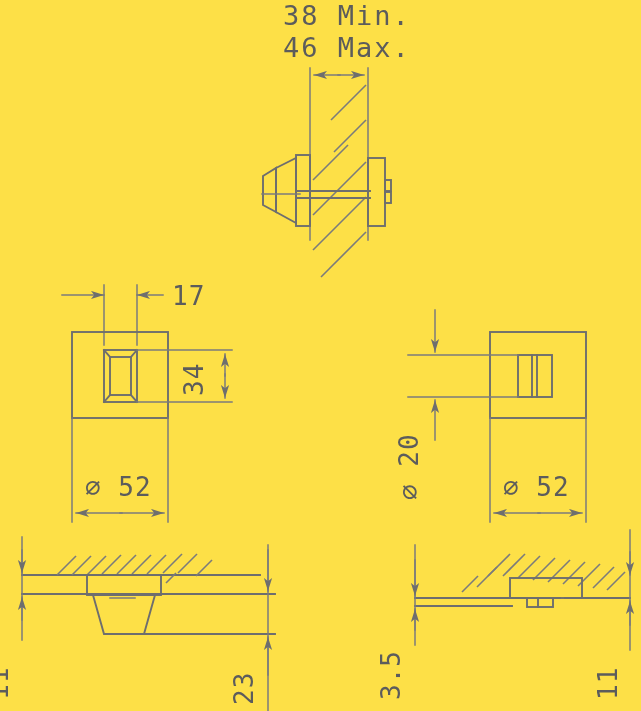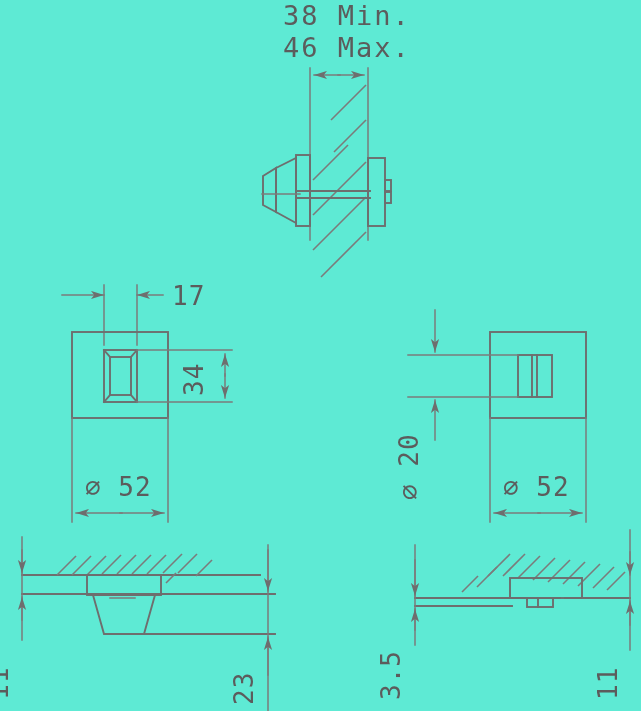--- a/index.html
+++ b/index.html
@@ -8,21 +8,21 @@
     padding: 0;
     background: #ffffff;
   }
   body {
     font-family: "DejaVu Sans Mono", monospace;
   }
   #drawing-root {
     position: relative;
     width: 641px;
     height: 711px;
-    background: #5eead4;
+    background: #fde047;
     overflow: hidden;
   }
   svg#dwg {
     display: block;
     width: 641px;
     height: 711px;
   }
   .ln {
     stroke: #6e6e6e;
     stroke-width: 1.9;

